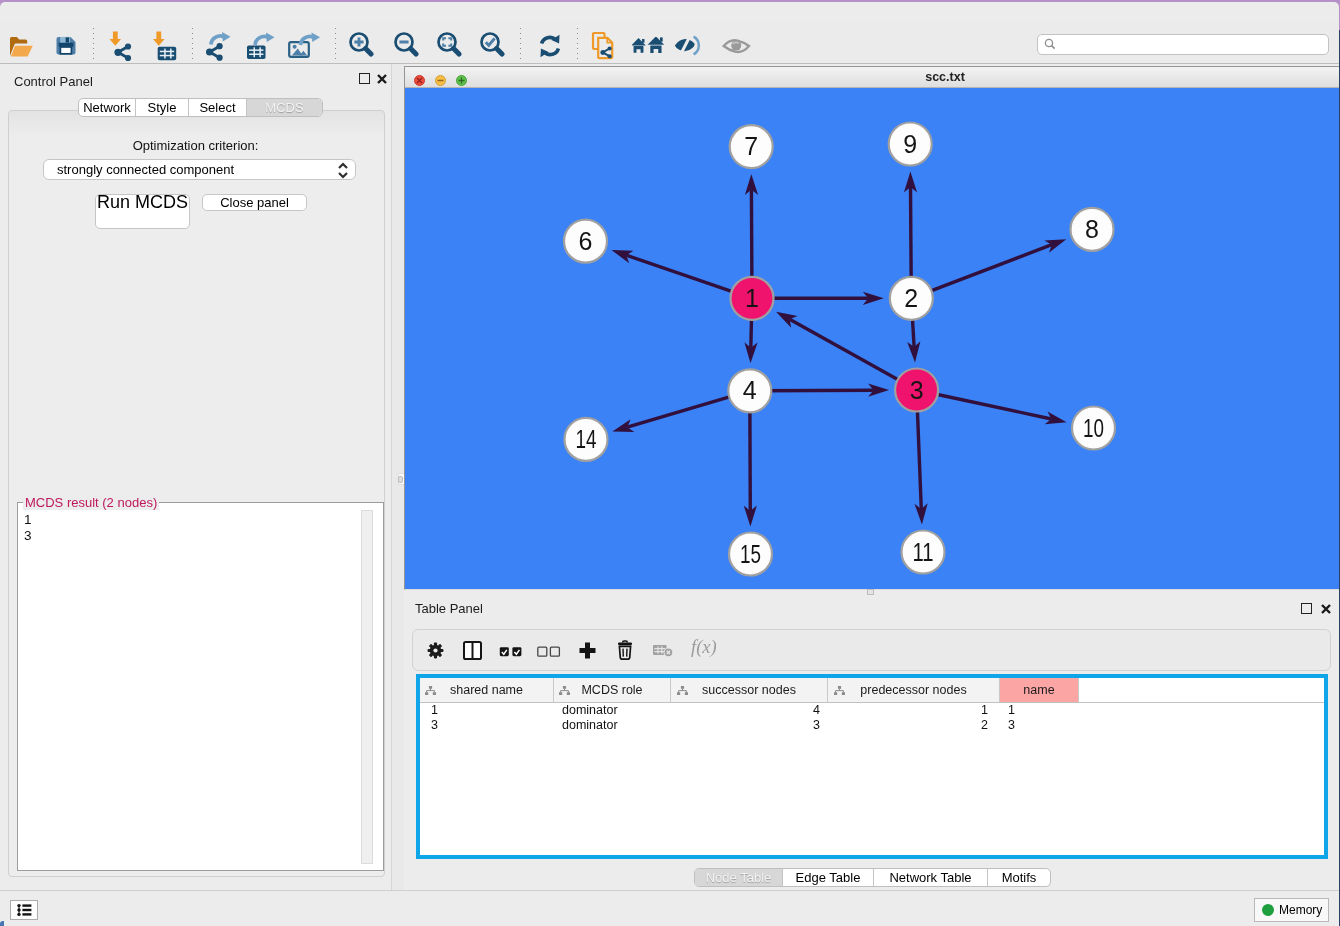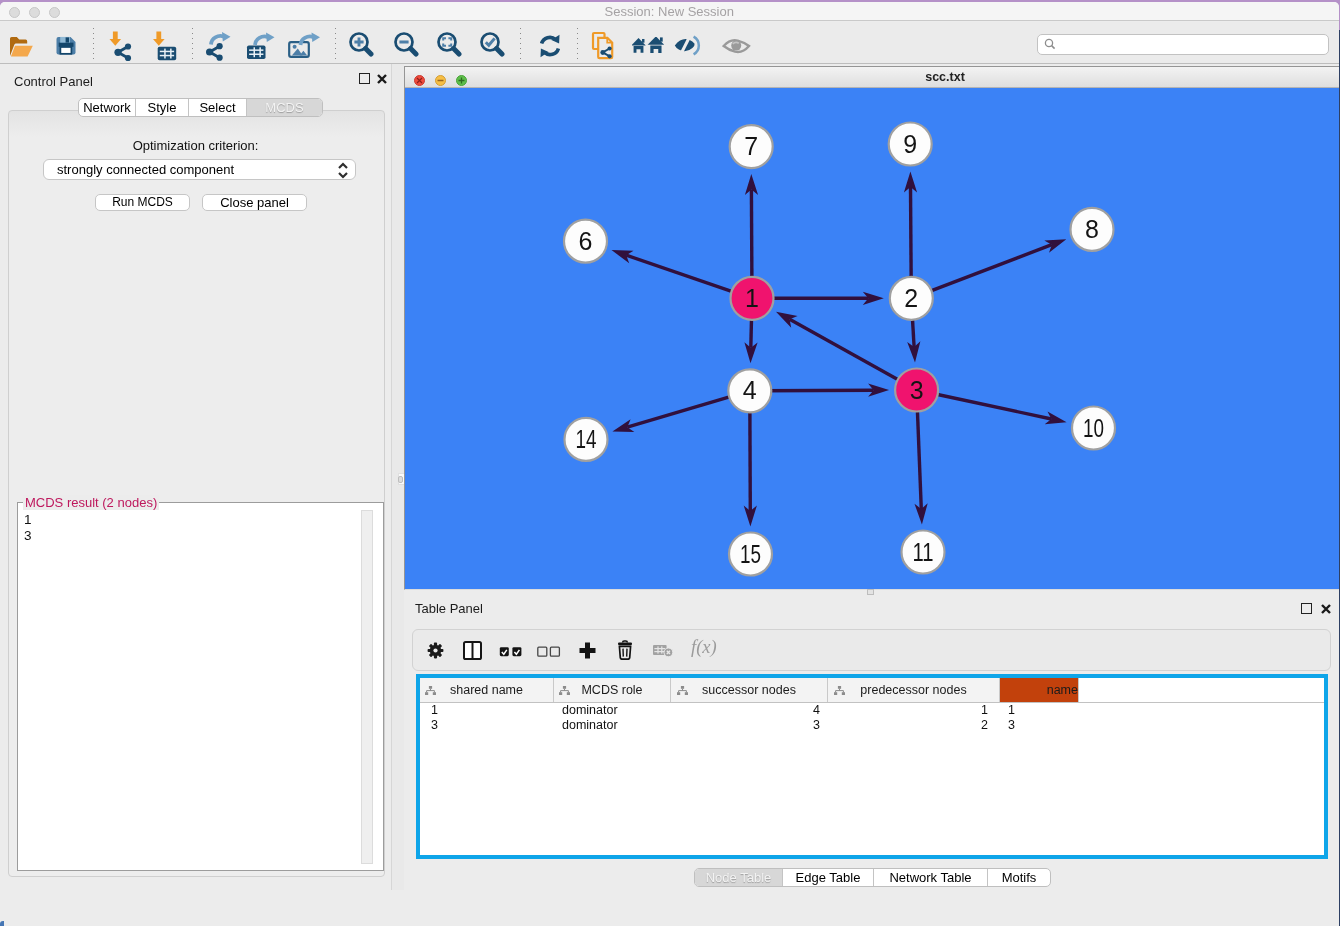--- a/index.html
+++ b/index.html
@@ -1,26 +1,20 @@
 <!DOCTYPE html>
 <html><head><meta charset="utf-8"><style>
 *{margin:0;padding:0;box-sizing:border-box}
 body{width:1340px;height:926px;position:relative;overflow:hidden;background:#2d3f63;
  font-family:"Liberation Sans",sans-serif;-webkit-font-smoothing:antialiased}
 .abs{position:absolute}
 </style></head><body>
 <div class="abs" style="left:0;top:0;width:1340px;height:30px;background:#b591c8"></div>
 <div id="win" class="abs" style="left:0;top:2px;width:1338.5px;height:924px;background:#ececec;border-radius:5px 5px 0 0;overflow:hidden">
 
-<div class="abs" style="left:0;top:0;width:100%;height:19px;background:#f5f5f5;border-bottom:1px solid #c9c9c9">
- <div class="abs" style="left:8.5px;top:5px;width:11px;height:11px;border-radius:50%;background:#dcdcdc;border:1px solid #c6c6c6"></div>
- <div class="abs" style="left:28.5px;top:5px;width:11px;height:11px;border-radius:50%;background:#dcdcdc;border:1px solid #c6c6c6"></div>
- <div class="abs" style="left:48.5px;top:5px;width:11px;height:11px;border-radius:50%;background:#dcdcdc;border:1px solid #c6c6c6"></div>
- <div style="text-align:center;font-size:13px;color:#a5a2a4;line-height:19px">Session: New Session</div>
-</div>
 
 <div class="abs" style="left:0;top:20px;width:100%;height:42px;background:#ebebeb;border-bottom:1px solid #bdbdbd"></div>
 <div class="abs" style="left:0;top:0;width:100%;height:64px">
       <div style="position:absolute;left:8px;top:33px"><svg width="28" height="22" viewBox="0 0 28 22" style="">
           <path d="M2,21 V3.6 q0,-1.6 1.6,-1.6 h5.2 l2.4,2.6 h6.4 q1.6,0 1.6,1.6 v2.4 H8 q-1.2,0 -1.7,1.1 z" fill="#b06a10"></path>
           <polygon points="7,10.8 24.8,10.8 19.6,21.4 2.9,21.4" fill="#f4a84c"></polygon>
         </svg></div>
       <div style="position:absolute;left:54px;top:32px"><svg width="24" height="23" viewBox="0 0 24 23" style="">
           <path d="M2.5,4.9 q0,-2 2,-2 h12 l5,5 V18.5 q0,2 -2,2 H4.5 q-2,0 -2,-2 z" fill="#4d7fa8"></path>
           <rect x="4.7" y="8.6" width="14.8" height="4.2" fill="#14466b"></rect>
@@ -177,21 +171,21 @@
   <div style="flex:1;background:#d7d7d7;color:#f3f3f3;text-shadow:0 1px 1px #9d9d9d">MCDS</div>
  </div>
  <div class="abs" style="left:43px;top:95px;width:313px;height:21px;background:#fff;border:1px solid #c6c6c6;border-radius:6px;font-size:13px;line-height:19px;padding-left:13px">strongly connected component
    <svg class="abs" style="right:6px;top:2px" width="12" height="17" viewBox="0 0 12 17">
           <path d="M2,6 L6,2 L10,6 M2,11 L6,15 L10,11" stroke="#2e2e2e" stroke-width="2.2" fill="none"></path>
         </svg>
  </div>
 
  <div class="abs" style="left:0;top:74px;width:391px;text-align:center;font-size:13px;color:#111">Optimization criterion:</div>
 
- <div class="abs" style="left:95px;top:130px;width:95px;height:17px;background:#fff;border:1px solid #c6c6c6;border-radius:5px;font-size:12px;text-align:center;line-height:15px">Run MCDS</div>
+ <div class="abs" style="left:95px;top:130px;width:95px;height:35px;background:#fff;border:1px solid #c6c6c6;border-radius:5px;font-size:18px;text-align:center;line-height:15px">Run MCDS</div>
  <div class="abs" style="left:202px;top:130px;width:105px;height:17px;background:#fff;border:1px solid #c6c6c6;border-radius:5px;font-size:13px;text-align:center;line-height:15px">Close panel</div>
 
  <div class="abs" style="left:17px;top:438px;width:367px;height:369px;border:1px solid #9c9c9c;background:#fff"></div>
  <div class="abs" style="left:23px;top:431px;background:#ececec;padding:0 2px;font-size:13px;color:#be185d">MCDS result (2 nodes)</div>
  <div class="abs" style="left:361px;top:446px;width:12px;height:354px;background:#efefef;border:1px solid #dcdcdc"></div>
  <div class="abs" style="left:24px;top:448px;font-size:13.5px;color:#111;line-height:15.5px">1<br>3</div>
 </div>
 
 <div class="abs" style="left:391px;top:62px;width:13px;height:826px;background:#e9e9e9;border-left:1px solid #d6d6d6"></div>
 <div class="abs" style="left:397.5px;top:471px;width:7px;height:12px;background:#fafafa;border:1px solid #e0e0e0"></div>
@@ -351,32 +345,45 @@
               </g>
             </svg>successor nodes</div>
    <div style="position:relative;width:172px;border-right:1px solid #c9c9c9;background:#f3f3f3;text-align:center;line-height:25px"><svg width="11" height="9" viewBox="0 0 11 9" style="position:absolute;left:6px;top:8px">
               <g fill="#8c8c8c">
                 <rect x="3.9" y="0" width="3.2" height="2.8"></rect>
                 <path d="M5.5,2.8 V4.6 M1.6,6.4 V4.6 H9.4 V6.4" stroke="#8c8c8c" stroke-width="1" fill="none"></path>
                 <rect x="0" y="6.2" width="3.2" height="2.8"></rect>
                 <rect x="7.8" y="6.2" width="3.2" height="2.8"></rect>
               </g>
             </svg>predecessor nodes</div>
-   <div style="width:79px;border-right:1px solid #c9c9c9;background:#c2410c;text-align:right;line-height:25px">name</div>
+   <div style="width:79px;border-right:1px solid #c9c9c9;background:#fca5a5;text-align:center;line-height:25px">name</div>
   </div>
   <div style="display:flex;font-size:12.5px;color:#111;line-height:15.2px">
    <div style="width:134px;padding-left:11px">1<br>3</div>
    <div style="width:117px;padding-left:8px">dominator<br>dominator</div>
    <div style="width:157px;padding-right:8px;text-align:right">4<br>3</div>
    <div style="width:172px;padding-right:12px;text-align:right">1<br>2</div>
    <div style="width:79px;padding-left:8px">1<br>3</div>
   </div>
  </div>
 
  <div class="abs" style="left:290px;top:270px;width:357px;height:19px;border:1px solid #bfbfbf;border-radius:5px;background:#fff;display:flex;font-size:13px;text-align:center;line-height:17px;overflow:hidden">
   <div style="width:88px;background:#d7d7d7;color:#f3f3f3;text-shadow:0 1px 1px #9d9d9d;border-right:1px solid #c4c4c4">Node Table</div>
   <div style="width:91px;border-right:1px solid #c4c4c4">Edge Table</div>
   <div style="width:114px;border-right:1px solid #c4c4c4">Network Table</div>
   <div style="flex:1">Motifs</div>
  </div>
 </div>
 
+<div class="abs" style="left:0;top:888px;width:100%;height:36px;background:#ececec;border-top:1px solid #cfcfcf">
+ <div class="abs" style="left:10px;top:9px;width:28px;height:20px;background:#fdfdfd;border:1px solid #ababab;padding:2px 0 0 5px"><svg width="16" height="14" viewBox="0 0 16 14" style="">
+          <line x1="3" y1="2.6" x2="3" y2="11.4" stroke="#141414" stroke-width="1"></line>
+          <circle cx="3" cy="2.6" r="1.7" fill="#141414"></circle>
+          <circle cx="3" cy="7" r="1.7" fill="#141414"></circle>
+          <circle cx="3" cy="11.4" r="1.7" fill="#141414"></circle>
+          <rect x="6.4" y="1.4" width="9" height="2.4" fill="#141414"></rect>
+          <rect x="6.4" y="5.8" width="9" height="2.4" fill="#141414"></rect>
+          <rect x="6.4" y="10.2" width="9" height="2.4" fill="#141414"></rect>
+        </svg></div>
+ <div class="abs" style="left:1254px;top:7px;width:75px;height:24px;background:#f8f8f8;border:1px solid #b9b9b9;font-size:12px;line-height:22px;text-align:left;padding-left:24px">Memory</div>
+ <div class="abs" style="left:1262px;top:13px;width:12px;height:12px;border-radius:50%;background:#1e9e3e"></div>
+</div>
 </div>
 <div class="abs" style="left:0;top:921px;width:4px;height:5px;background:#4676b4;border-radius:3px 0 0 0"></div>
 </body></html>

